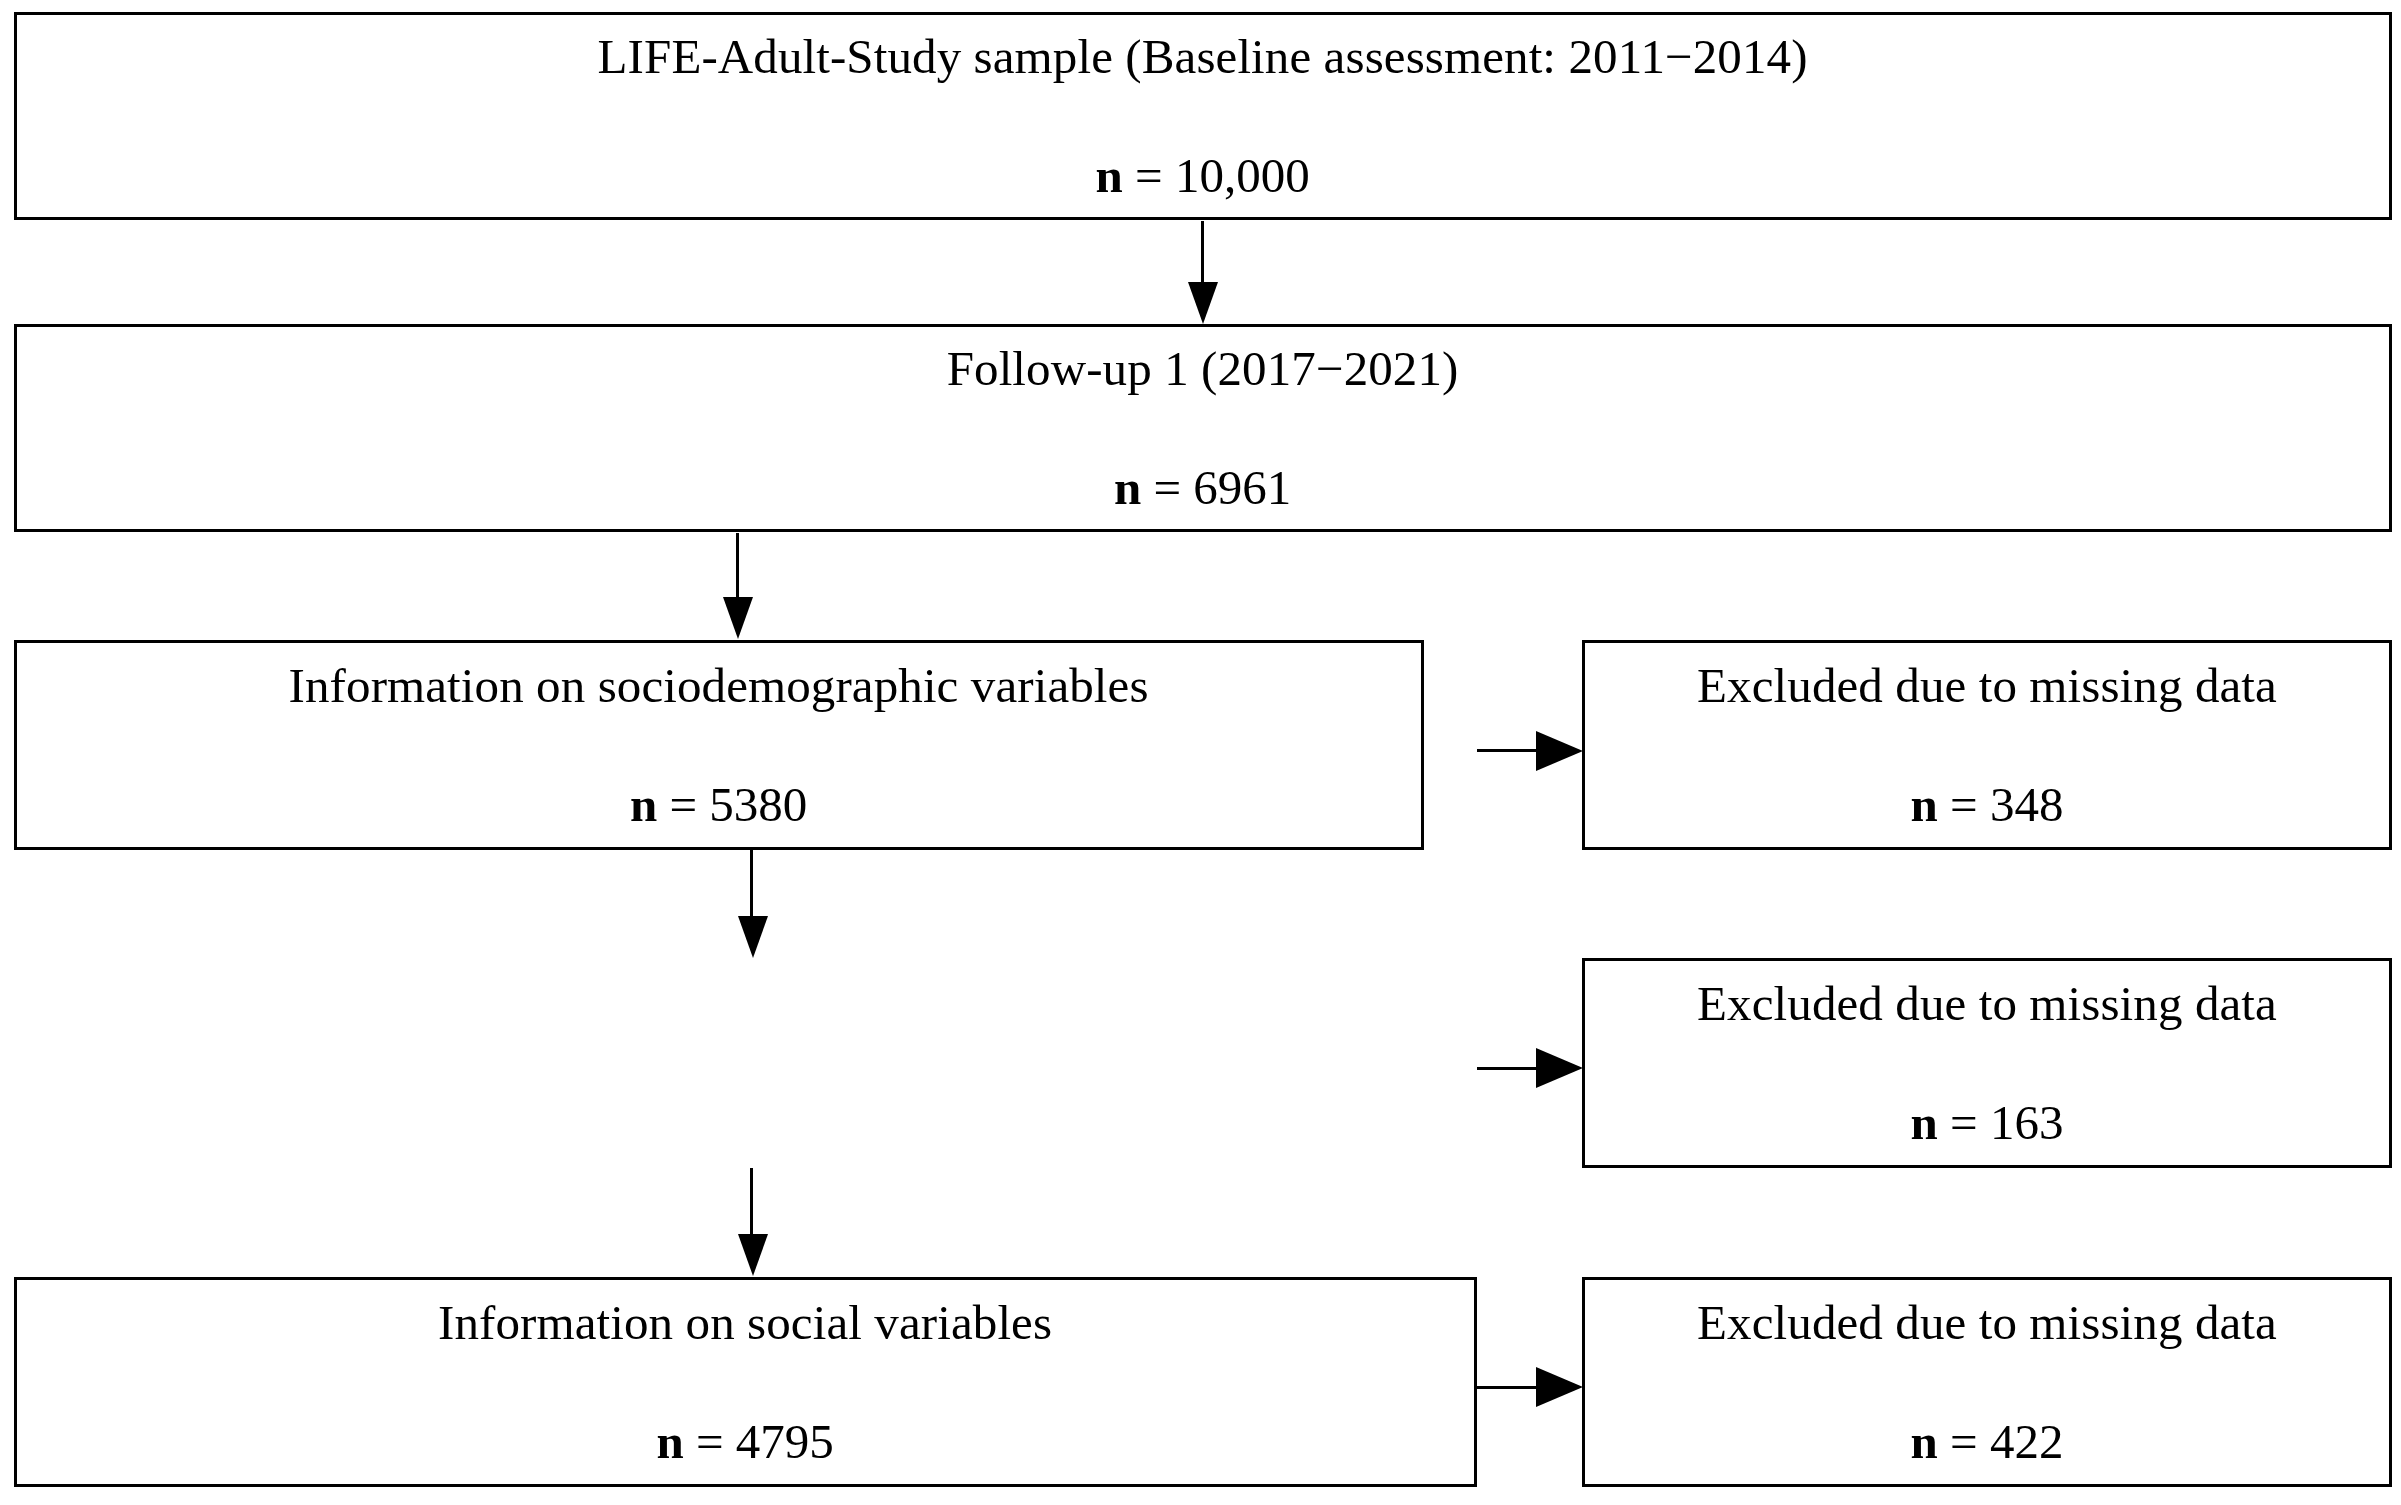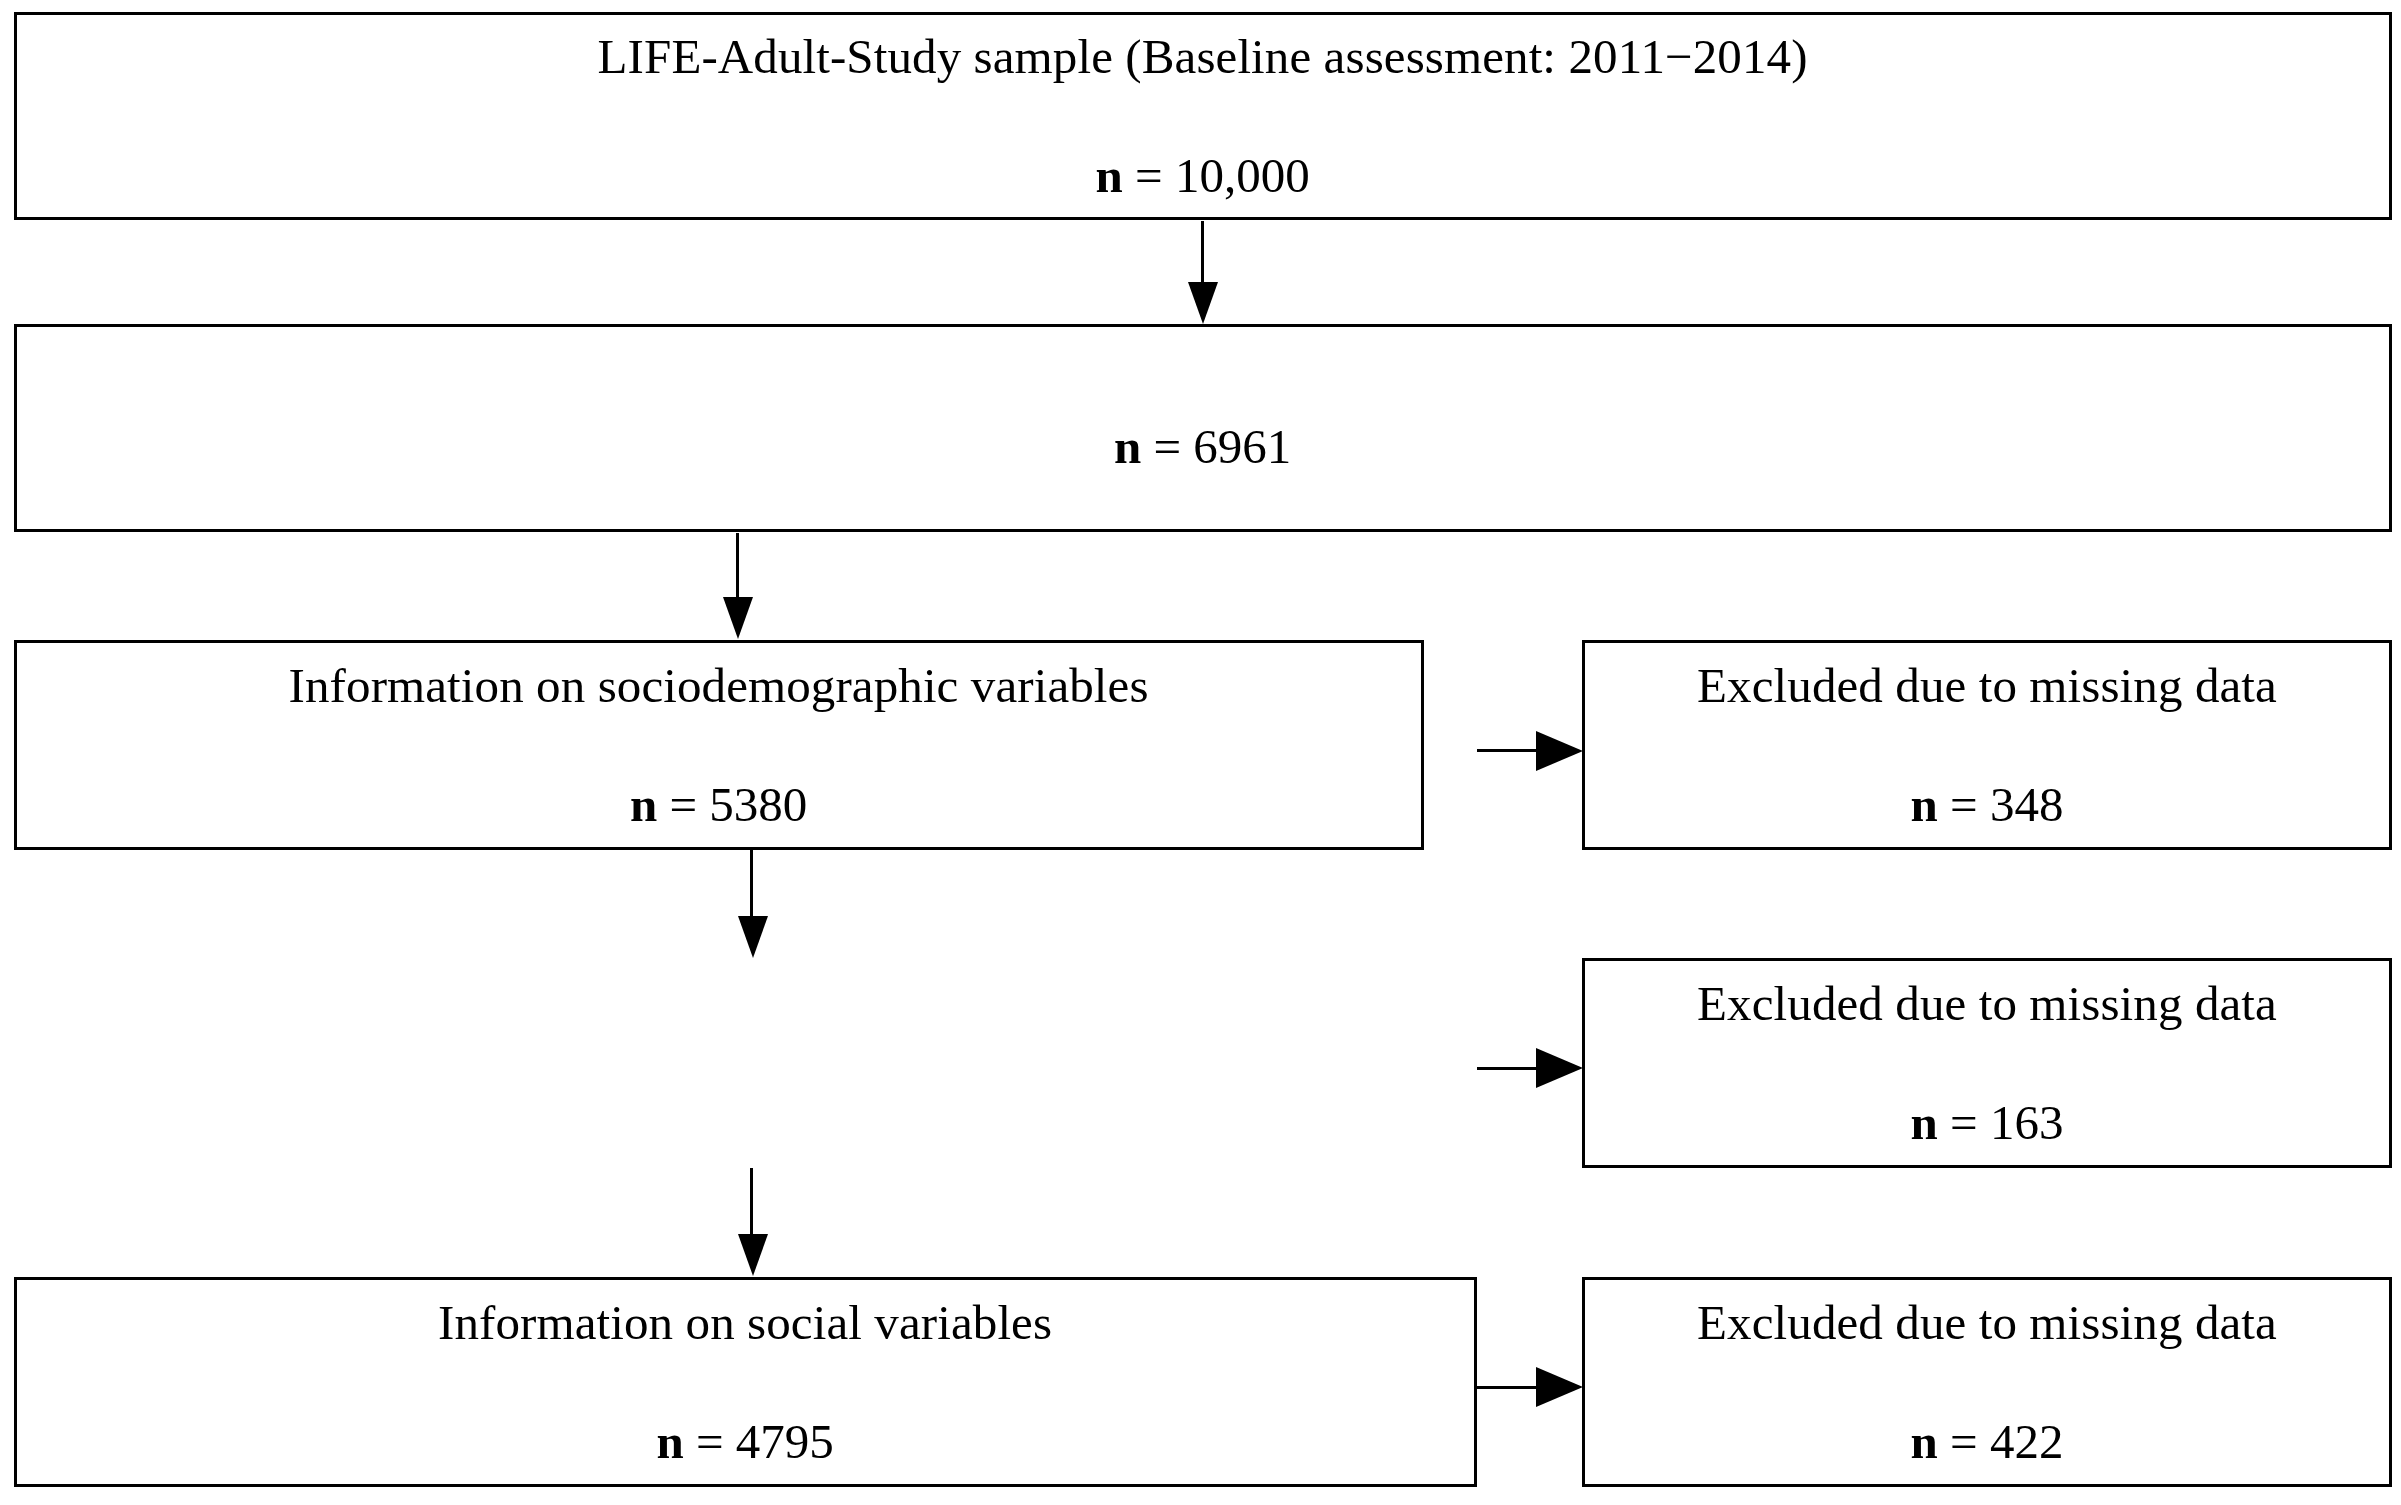--- a/index.html
+++ b/index.html
@@ -82,20 +82,21 @@
     <div class="title">LIFE-Adult-Study sample (Baseline assessment: 2011−2014)</div>
     <div class="count">
       <span class="nvar">n</span><span> = </span><span>10,000</span>
     </div>
   </div>
 
   <div class="vline" style="left:1201px; top:221px; height:68px;"></div>
   <div class="arrow-down" style="left:1188px; top:282px;"></div>
 
   <div class="node" style="left:13.6px; top:324px; width:2378px; height:208px;">
+    <div class="title">Follow-up 1 (2017−2021)</div>
     <div class="count">
       <span class="nvar">n</span><span> = </span><span>6961</span>
     </div>
   </div>
 
   <div class="vline" style="left:736px; top:533px; height:71px;"></div>
   <div class="arrow-down" style="left:723px; top:597px;"></div>
 
   <div class="node" style="left:13.6px; top:640px; width:1410px; height:210px;">
     <div class="title">Information on sociodemographic variables</div>

